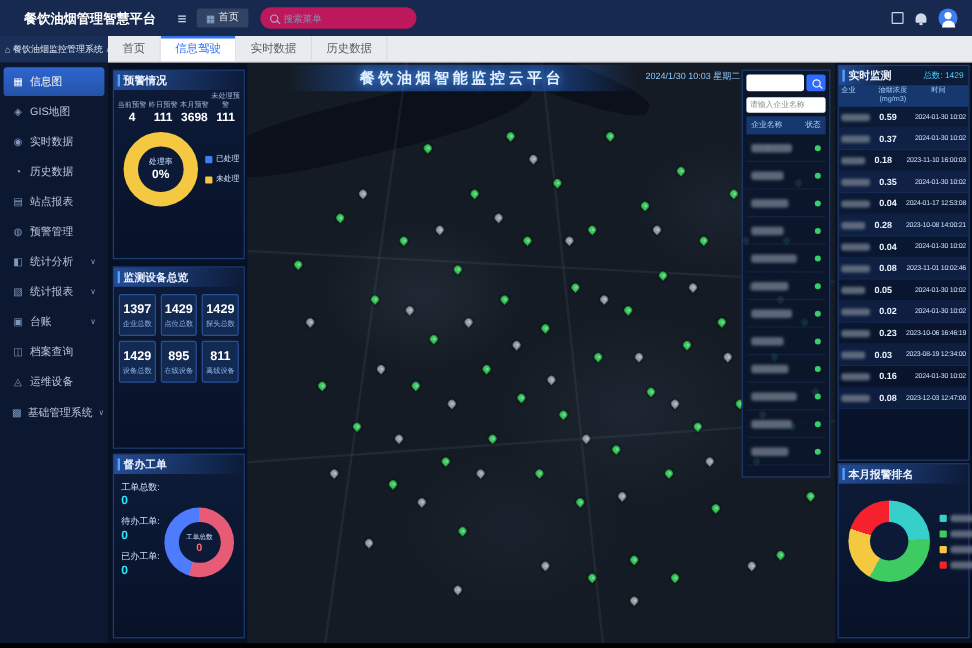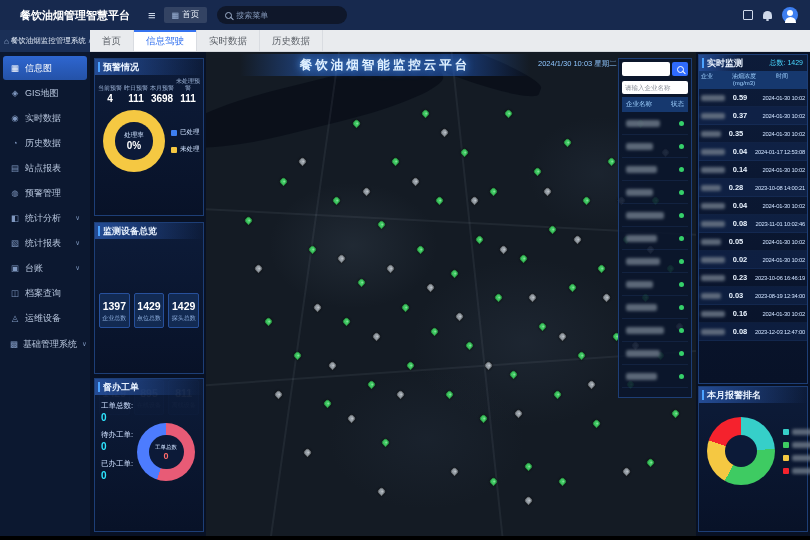--- a/index.html
+++ b/index.html
@@ -5,21 +5,21 @@
   * { box-sizing: border-box; margin: 0; padding: 0; }
   html,body { width:810px; height:540px; overflow:hidden; }
   body { font-family:"Liberation Sans", sans-serif; background:#081124; position:relative; }
 
   
   .header { position:absolute; left:0; top:0; width:810px; height:30px; background:#17294e; display:flex; align-items:center; z-index:20; }
   .brand { width:140px; padding-left:20px; color:#fff; font-size:11px; font-weight:bold; white-space:nowrap; }
   .hamburger { color:#cfd9ea; font-size:13px; padding:0 8px; cursor:pointer; }
   .home-chip { display:flex; align-items:center; gap:3px; background:rgba(255,255,255,.12); border-radius:2px; color:#e6edf7; font-size:8.5px; padding:2px 8px; cursor:pointer; }
   .home-chip .chip-icon { color:#9fb6da; font-size:8px; }
-  .hsearch { display:flex; align-items:center; gap:4px; background:#0f172a; border-radius:9px; height:18px; margin-left:10px; padding:0 8px; width:130px; }
+  .hsearch { display:flex; align-items:center; gap:4px; background:#be185d; border-radius:9px; height:18px; margin-left:10px; padding:0 8px; width:130px; }
   .hsearch input { background:transparent; border:none; outline:none; color:#cfd9ea; font-size:8px; width:100px; font-family:"Liberation Sans",sans-serif; }
   .hsearch input::placeholder { color:#8195b5; }
   .mag { width:7px; height:7px; border:1px solid #9fb0cc; border-radius:50%; position:relative; flex:none; }
   .mag::after { content:""; position:absolute; width:4px; height:1px; background:#9fb0cc; transform:rotate(45deg); right:-3px; bottom:-1px; }
   .hspacer { flex:1; }
   .hicons { display:flex; align-items:center; gap:10px; padding-right:12px; }
   .ic-fullscreen { width:10px; height:10px; border:1.5px solid #cfd9ea; border-radius:1px; position:relative; cursor:pointer; }
   .ic-bell { width:9px; height:8px; background:#cfd9ea; border-radius:5px 5px 1px 1px; position:relative; cursor:pointer; }
   .ic-bell::after { content:""; position:absolute; left:3px; bottom:-2px; width:3px; height:2px; background:#cfd9ea; border-radius:50%; }
   .avatar { width:16px; height:16px; border-radius:50%; background:#3d7ef0; position:relative; cursor:pointer; }
@@ -69,21 +69,21 @@
   .donut.small { width:62px; height:62px; }
   .d-l { font-size:6.5px; color:#cfe2ff; }
   .d-v { font-size:10px; font-weight:bold; color:#fff; }
   .w-legend { display:flex; flex-direction:column; gap:8px; }
   .lg-item { display:flex; align-items:center; gap:3px; font-size:6.5px; color:#cfe2ff; white-space:nowrap; }
   .sw { width:6px; height:6px; border-radius:1px; flex:none; }
 
   
   .p-devices { left:4px; top:170px; width:110px; height:152px; }
   .dev-grid { display:grid; grid-template-columns:repeat(3,1fr); gap:4px; padding:6px 4px; }
-  .dev-card { background:#122a52; border:1px solid #27509b; border-radius:2px; text-align:center; padding:6px 0 4px 0;margin-top:48px; }
+  .dev-card { background:#122a52; border:1px solid #27509b; border-radius:2px; text-align:center; padding:6px 0 4px 0; }
   .dev-value { font-size:10.5px; font-weight:bold; color:#fff; }
   .dev-label { font-size:6px; color:#8fb0e0; margin-top:2px; }
 
   
   .p-workorder { left:4px; top:326px; width:110px; height:154px; }
   .wo-body { display:flex; padding:6px 4px 0 6px; gap:4px; }
   .wo-rows { display:flex; flex-direction:column; gap:7px; }
   .wo-row { font-size:7.5px; color:#cfe0ff; }
   .wo-val { display:block; font-size:10px; font-weight:bold; color:#2ee6ff; margin-top:1px; }
   .donut.wo { width:58px; height:58px; margin-top:22px; }
@@ -677,38 +677,38 @@
           <span class="rt-val">0.59</span>
           <span class="rt-time">2024-01-30 10:02</span>
         </div>
 
         <div class="rt-row">
           <span class="blur-name"></span>
           <span class="rt-val">0.37</span>
           <span class="rt-time">2024-01-30 10:02</span>
         </div>
 
+        <div class="rt-row">
+          <span class="blur-name"></span>
+          <span class="rt-val">0.18</span>
+          <span class="rt-time">2023-11-10 16:00:03</span>
+        </div>
 
         <div class="rt-row">
           <span class="blur-name"></span>
           <span class="rt-val">0.35</span>
           <span class="rt-time">2024-01-30 10:02</span>
         </div>
 
         <div class="rt-row">
           <span class="blur-name"></span>
           <span class="rt-val">0.04</span>
           <span class="rt-time">2024-01-17 12:53:08</span>
         </div>
 
-        <div class="rt-row">
-          <span class="blur-name"></span>
-          <span class="rt-val">0.14</span>
-          <span class="rt-time">2024-01-30 10:02</span>
-        </div>
 
         <div class="rt-row">
           <span class="blur-name"></span>
           <span class="rt-val">0.28</span>
           <span class="rt-time">2023-10-08 14:00:21</span>
         </div>
 
         <div class="rt-row">
           <span class="blur-name"></span>
           <span class="rt-val">0.04</span>

